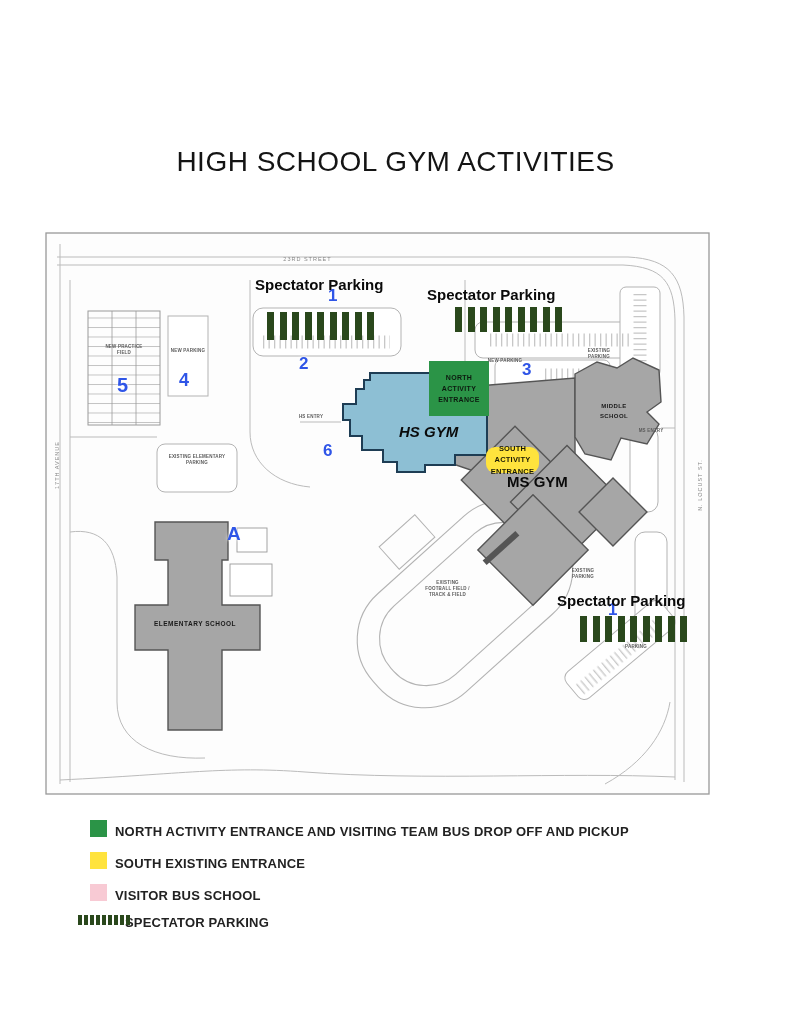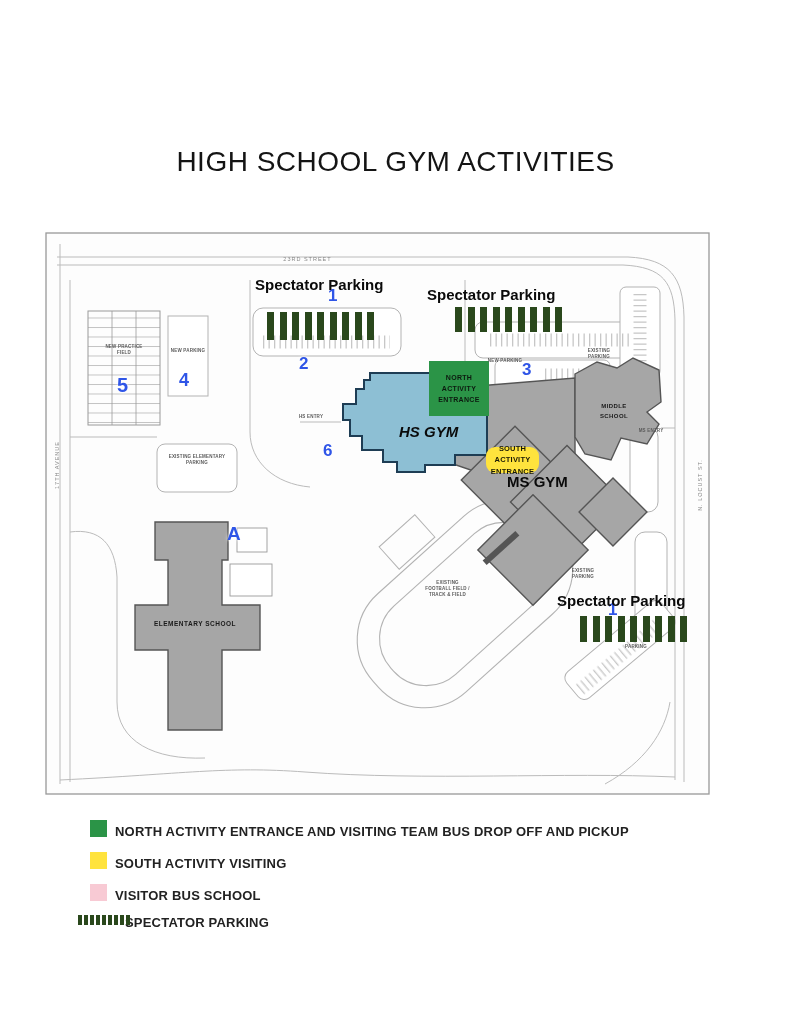--- a/index.html
+++ b/index.html
@@ -215,21 +215,21 @@
   </div>
   <div class="lbl tiny" style="left:518px;top:336px;width:40px;">EXISTING PARKING</div>
   <div class="lbl tiny" style="left:574px;top:412px;width:34px;">PARKING</div>
 </div>
 
 <div>
   <div class="legend-sw" style="top:820px;background:var(--green);"></div>
   <div class="legend-label" style="left:115px;top:824px;">NORTH ACTIVITY ENTRANCE AND VISITING TEAM BUS DROP OFF AND PICKUP</div>
 
   <div class="legend-sw" style="top:852px;background:var(--yellow);"></div>
-  <div class="legend-label" style="left:115px;top:856px;">SOUTH ACTIVITY VISITING</div>
+  <div class="legend-label" style="left:115px;top:856px;">SOUTH EXISTING ENTRANCE</div>
 
   <div class="legend-sw" style="top:884px;background:var(--pink);"></div>
   <div class="legend-label" style="left:115px;top:888px;">VISITOR BUS SCHOOL</div>
 
   <div class="bars mini" style="position:absolute;left:78px;top:915px;">
     <i></i>
       <i></i>
       <i></i>
       <i></i>
       <i></i>

